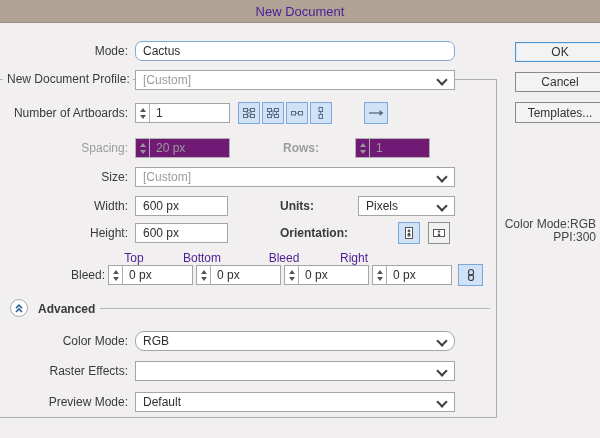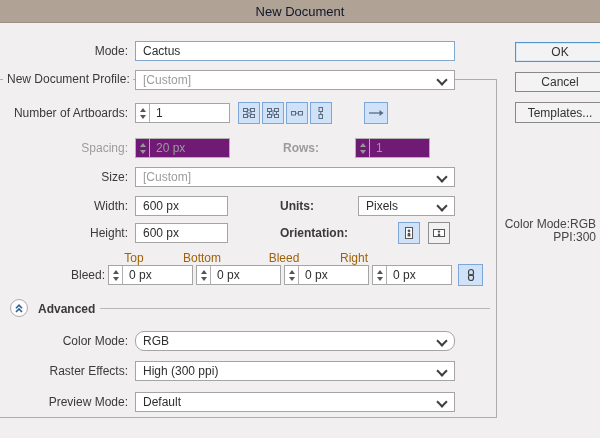--- a/index.html
+++ b/index.html
@@ -6,38 +6,38 @@
   body{
     width:600px;height:438px;position:relative;overflow:hidden;
     background:#f1eff0;
     font-family:"Liberation Sans", sans-serif;
     font-size:12px;color:#3a3a3a;
   }
   .titlebar{
     position:absolute;left:0;top:0;width:600px;height:22px;
     background:#b0a295;border-bottom:1px solid #9c9083;
     display:flex;align-items:center;justify-content:center;
-    font-size:13px;color:#0f172a;
+    font-size:13px;color:#4c1d95;
   }
   .groupbox{
     position:absolute;left:-1px;top:79px;width:498px;height:339px;
     border-top:1px solid #aeadae;border-right:1px solid #aeadae;border-bottom:1px solid #aeadae;
     box-sizing:border-box;
   }
   .lbl{position:absolute;white-space:nowrap;text-align:right;}
   .lbl.left{text-align:right;font-weight:bold;}
   .lbl.dis{color:#9d9c9d;}
   .onborder{background:#f1eff0;padding:0 4px;}
   .field,.dd,.spinfield{
     position:absolute;height:20px;box-sizing:border-box;
     background:#fff;border:1px solid #a6a5a6;
     line-height:18px;color:#2e2e2e;
   }
   .field{padding-left:7px;}
-  .field.focus{border-color:#7fa9cf;}
+  .field.focus{border-color:#7fa9cf;border-radius:7px;}
   .dd{padding-left:7px;}
   .dd .chev{
     position:absolute;right:8px;top:5px;width:6px;height:6px;
     border-right:2px solid #3f3f3f;border-bottom:2px solid #3f3f3f;
     transform:rotate(45deg);
   }
   .dd.dis .val,.spinfield.dis .val{color:#9c9c9c;}
   .spinfield{padding-left:20px;}
   .spinfield.dis{background:#701a75;border-color:#b3b2b3;}
   .spinner{
@@ -55,21 +55,21 @@
     background:#f2f1f2;border:1px solid #8f8e8f;
   }
   .tbtn.sel{background:#cfe2f7;border-color:#7da7d9;}
   .btn{
     position:absolute;left:515px;width:90px;height:20px;box-sizing:border-box;
     background:#f4f3f4;border:1px solid #8a898a;
     font-family:"Liberation Sans",sans-serif;font-size:12px;color:#333;
     display:flex;align-items:center;justify-content:center;padding:0;
   }
   .btn.default{border-color:#4f96d1;box-shadow:inset 0 0 0 1px #d9e8f7;}
-  .hdr{position:absolute;width:84px;text-align:center;color:#a16207;}
+  .hdr{position:absolute;width:84px;text-align:center;color:#4c1d95;}
   .sep{position:absolute;border-top:1px solid #b8b7b8;}
   .disclose{
     position:absolute;left:10px;top:299px;width:18px;height:18px;box-sizing:border-box;
     border-radius:50%;background:#fdfdfd;border:1px solid #aeacae;
     display:flex;align-items:center;justify-content:center;padding:0;
   }
   .info{position:absolute;right:4px;text-align:right;font-size:12px;color:#454545;white-space:nowrap;}
   svg{display:block;}
 </style>
 </head>
@@ -255,21 +255,20 @@
 <div class="sep" style="left:100px;top:308px;width:390px;"></div>
 
 <span class="lbl" style="left:0;top:334px;width:128px;">Color Mode:</span>
 <div class="dd" style="left:135px;top:331px;width:320px;border-radius:9px;">
   <span class="val">RGB</span>
   <span class="chev"></span>
 </div>
 
 <span class="lbl" style="left:0;top:364px;width:128px;">Raster Effects:</span>
 <div class="dd" style="left:135px;top:361px;width:320px;">
-  <span class="val">High (300 ppi)</span>
   <span class="chev"></span>
 </div>
 
 <span class="lbl" style="left:0;top:395px;width:128px;">Preview Mode:</span>
 <div class="dd" style="left:135px;top:392px;width:320px;">
   <span class="val">Default</span>
   <span class="chev"></span>
 </div>
 
 <button class="btn default" style="top:42px;">OK</button>

